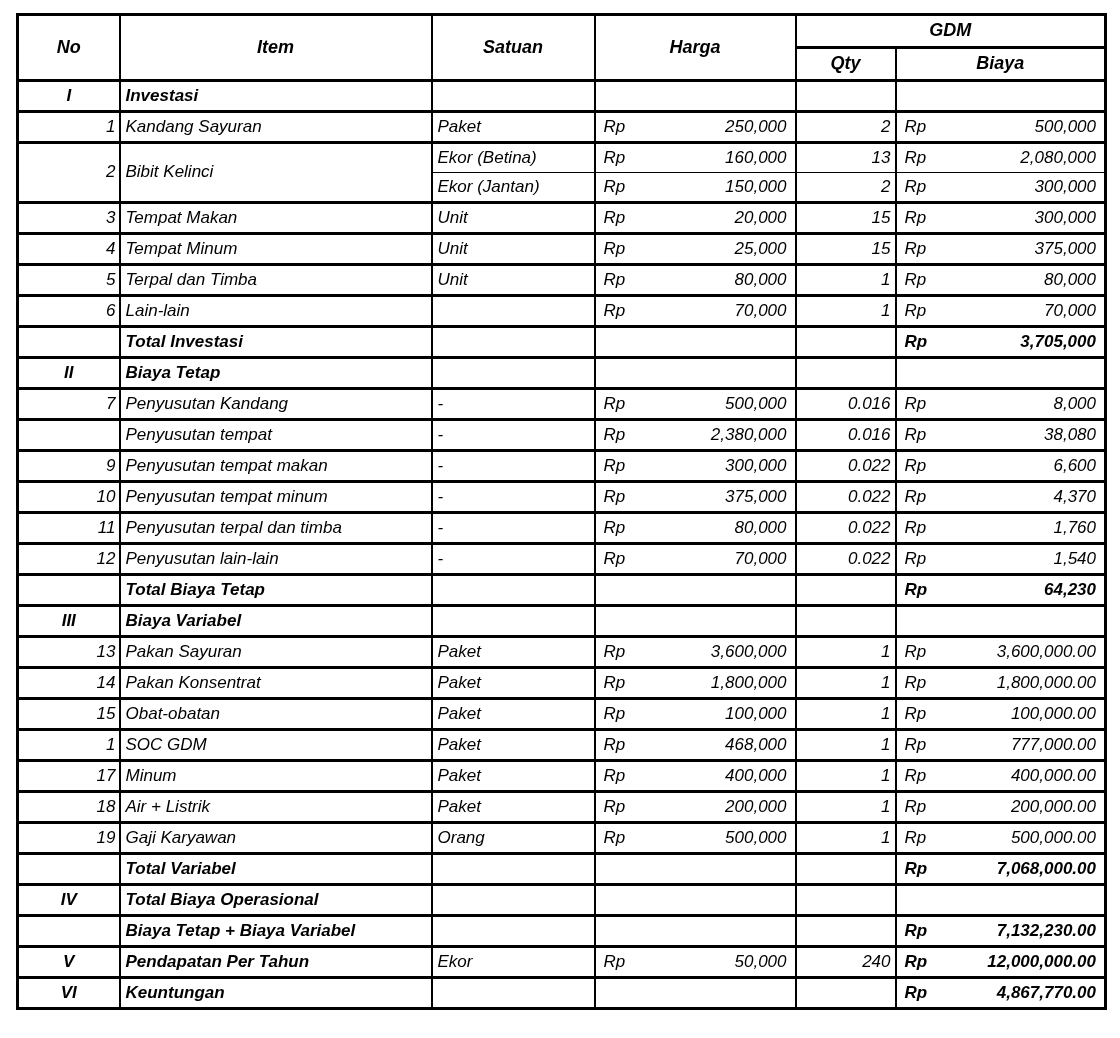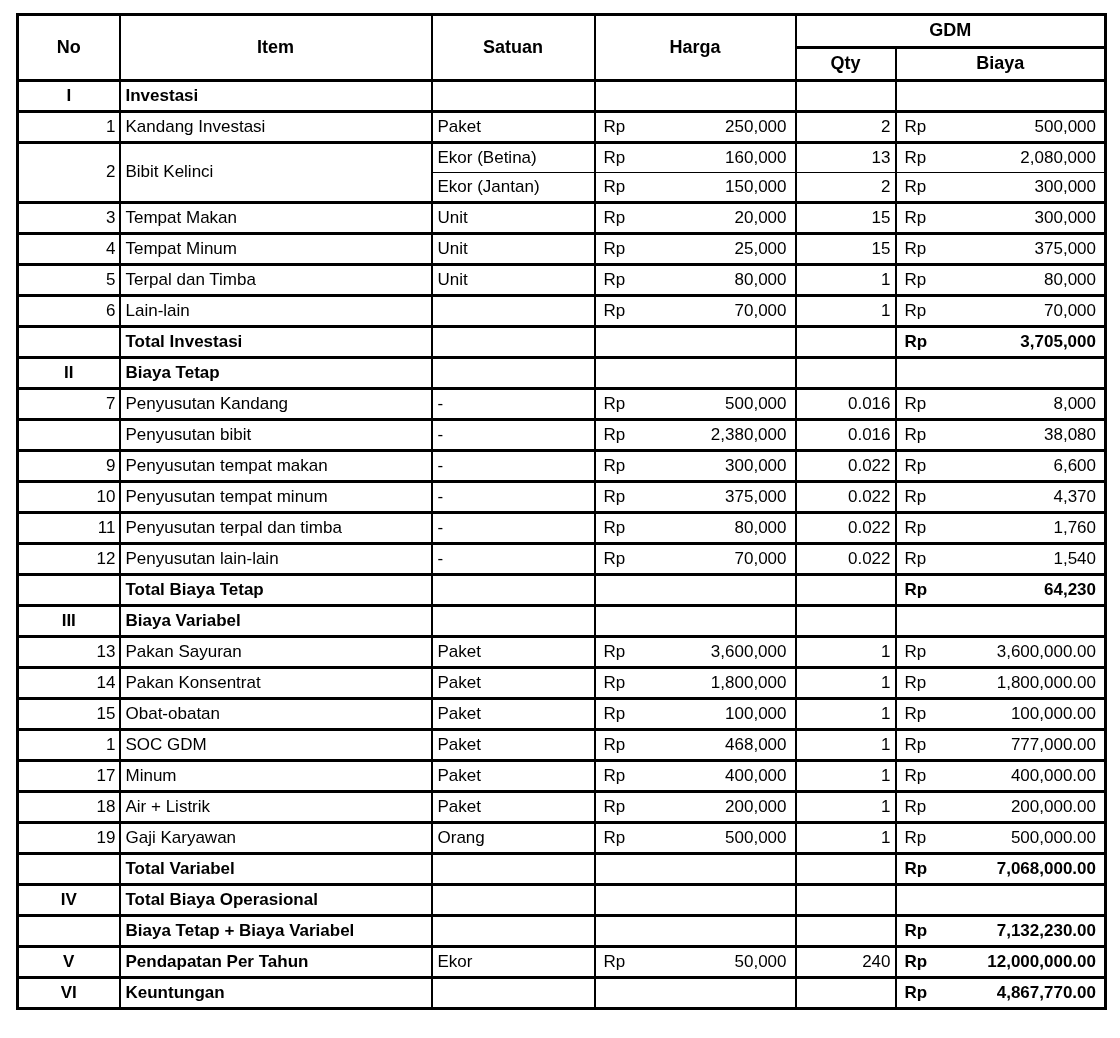--- a/index.html
+++ b/index.html
@@ -1,21 +1,21 @@
 <!DOCTYPE html>
 <html><head>
 <meta charset="utf-8">
 <style>
   html, body { margin: 0; padding: 0; }
   body {
     width: 1120px; height: 1038px; background: #ffffff; color: #000;
     font-family: "Liberation Sans", "DejaVu Sans", sans-serif;
     overflow: hidden;
   }
-  .wrap { padding: 13px 0 17px 16px; }
+  .wrap { padding: 13px 0 17px 16px; font-style: italic; }
   table.cost {
     border-collapse: collapse; table-layout: fixed; width: 1088px;
     border: 3px solid #000;
   }
   th, td {
     border-left: 2px solid #000; border-right: 2px solid #000;
     border-top: 3px solid #000; border-bottom: 3px solid #000;
     vertical-align: middle; white-space: nowrap; overflow: hidden;
     font-size: 17px; line-height: 1.1;
   }
@@ -62,21 +62,21 @@
         <tr class="bold-row">
           <td class="no center">I</td>
           <td class="item">Investasi</td>
           <td class="satuan"></td>
           <td class="money"></td>
           <td class="qty"></td>
           <td class="money biaya"></td>
         </tr>
         <tr>
           <td class="no">1</td>
-          <td class="item">Kandang Investasi</td>
+          <td class="item">Kandang Sayuran</td>
           <td class="satuan">Paket</td>
           <td class="money"><span class="rp">Rp</span><span class="amt">250,000</span></td>
           <td class="qty">2</td>
           <td class="money biaya"><span class="rp">Rp</span><span class="amt">500,000</span></td>
         </tr>
         <tr>
           <td class="no" rowspan="2">2</td>
           <td class="item" rowspan="2">Bibit Kelinci</td>
           <td class="satuan tb-thin">Ekor (Betina)</td>
           <td class="money tb-thin"><span class="rp">Rp</span><span class="amt">160,000</span></td>
@@ -140,21 +140,21 @@
         <tr>
           <td class="no">7</td>
           <td class="item">Penyusutan Kandang</td>
           <td class="satuan">-</td>
           <td class="money"><span class="rp">Rp</span><span class="amt">500,000</span></td>
           <td class="qty">0.016</td>
           <td class="money biaya"><span class="rp">Rp</span><span class="amt">8,000</span></td>
         </tr>
         <tr>
           <td class="no"></td>
-          <td class="item">Penyusutan bibit</td>
+          <td class="item">Penyusutan tempat</td>
           <td class="satuan">-</td>
           <td class="money"><span class="rp">Rp</span><span class="amt">2,380,000</span></td>
           <td class="qty">0.016</td>
           <td class="money biaya"><span class="rp">Rp</span><span class="amt">38,080</span></td>
         </tr>
         <tr>
           <td class="no">9</td>
           <td class="item">Penyusutan tempat makan</td>
           <td class="satuan">-</td>
           <td class="money"><span class="rp">Rp</span><span class="amt">300,000</span></td>

